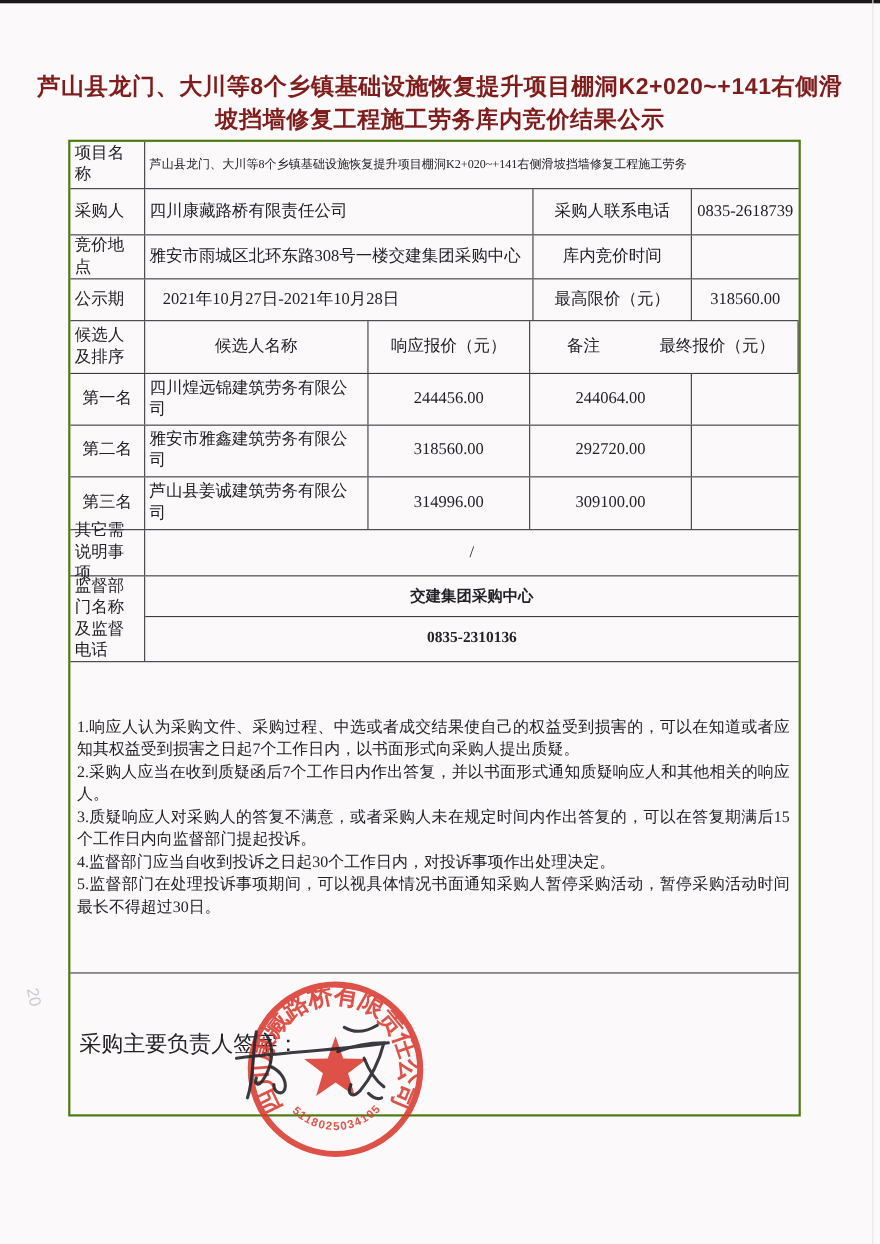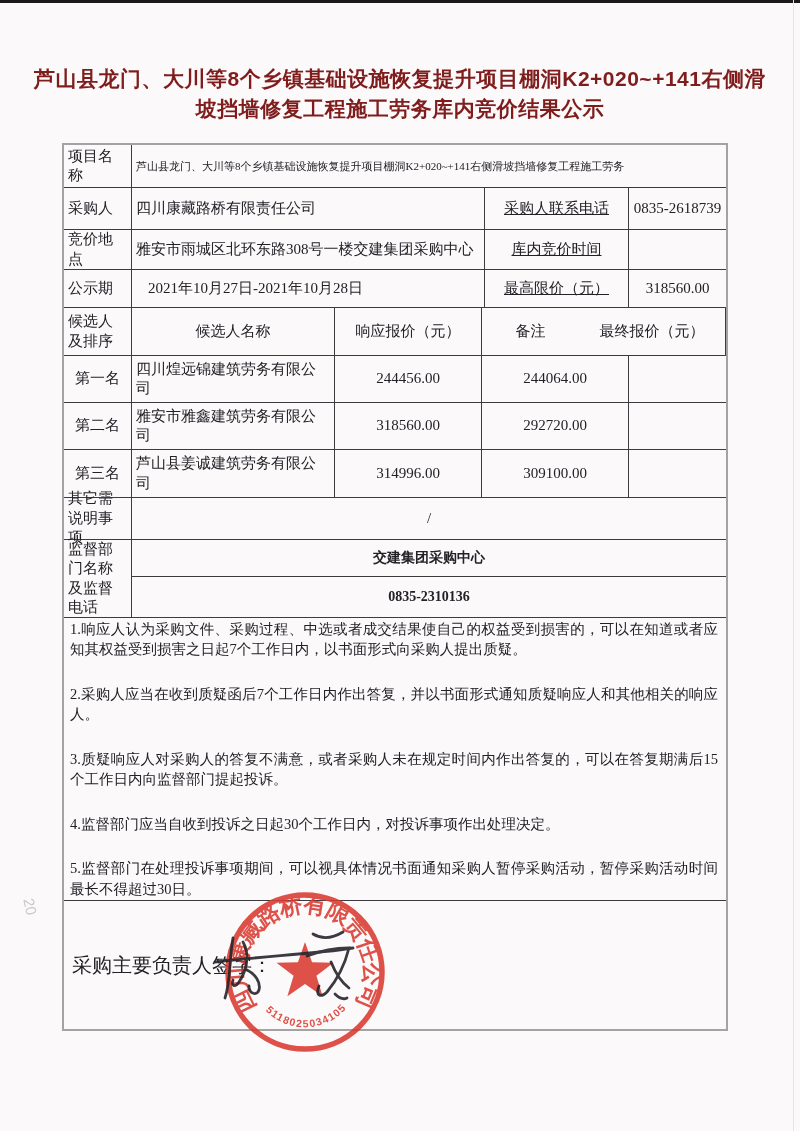--- a/index.html
+++ b/index.html
@@ -25,55 +25,53 @@
   }
   .title{
     position:absolute;left:30px;top:64px;width:740px;
     text-align:center;
     font-family:"Liberation Sans","DejaVu Sans",sans-serif;
     font-weight:bold;font-size:21px;line-height:30px;
     letter-spacing:0.5px;color:#7f1d1d;
   }
   .tbl{
     position:absolute;left:62px;top:127px;width:662px;
-    border:2px solid #a3a3a3;
+    border:2px solid #4d7c0f;
     box-sizing:content-box;
     background:transparent;
-    margin-top:16px;
   }
   .r{display:flex;border-bottom:1.5px solid var(--bc);box-sizing:border-box;}
   .r.lastrow{border-bottom:none;}
   .c{
     border-right:1.5px solid var(--bc);
     box-sizing:border-box;
     display:flex;align-items:center;
     padding:2px 4px;
     font-size:15px;line-height:1.3;
   }
   .c.last{border-right:none;}
   .c.ctr{justify-content:center;text-align:center;padding:2px 2px;}
   .w68{width:68px;flex:none;}
   .w353{width:353px;flex:none;}
-  .w144{width:144px;flex:none;text-decoration:underline;}
+  .w144{width:144px;flex:none;}
   .w97{width:97px;flex:none;}
   .w203{width:203px;flex:none;}
   .w147{width:147px;flex:none;}
   .grow{flex:1 1 auto;}
   .h43{height:43px;}  .h42{height:42px;}  .h40{height:40px;}
   .h38{height:38px;}  .h48{height:48px;}  .h47{height:47px;}
   .h78{height:78px;}  .h283{height:283px;} .h128{height:128px;}
   .small14{font-size:11px;line-height:19px;}
   .subcol{display:flex;flex-direction:column;flex:1 1 auto;}
   .sub{flex:none;display:flex;align-items:center;justify-content:center;text-align:right;font-size:14px;box-sizing:border-box;font-weight:bold;}
   .sub.a{height:36.5px;border-bottom:1.5px solid var(--bc);}
   .sub.b{height:40px;}
   .objtext{
     flex-direction:column;align-items:stretch;justify-content:center;
     padding:6px 8px 6px 6px;
-    gap:24px;
   }
   .objtext .item{font-size:14.5px;line-height:20.5px;text-align:justify;}
   .sigcell{font-size:20px;padding-left:8px;text-align:right;}
   .stamp-wrap{
     position:absolute;left:205px;top:872px;width:200px;height:200px;
     pointer-events:none;
   }
   .margin-note{
     position:absolute;left:22px;top:898px;
     font-size:15px;color:rgba(120,120,135,0.38);

